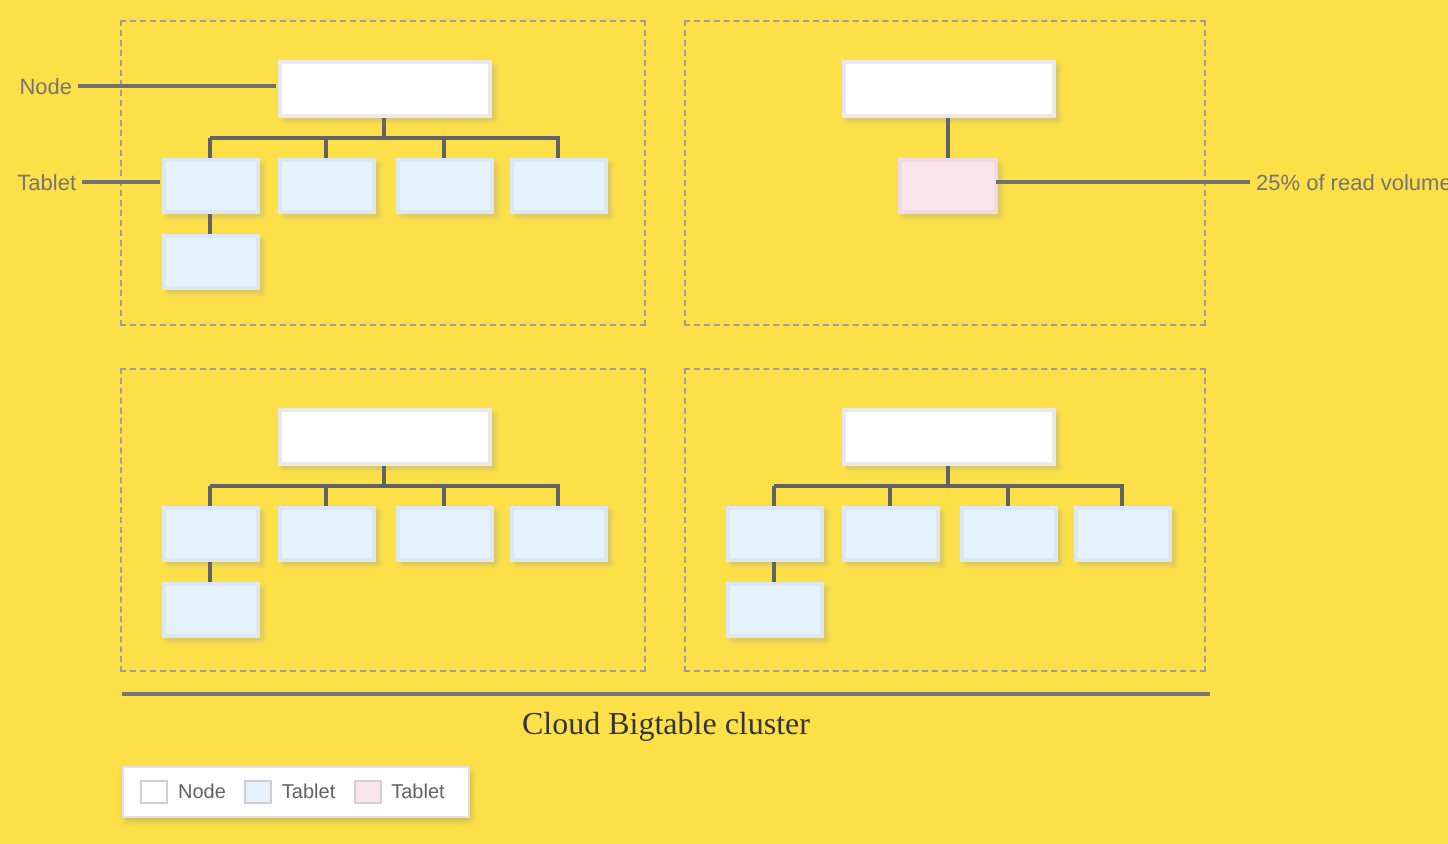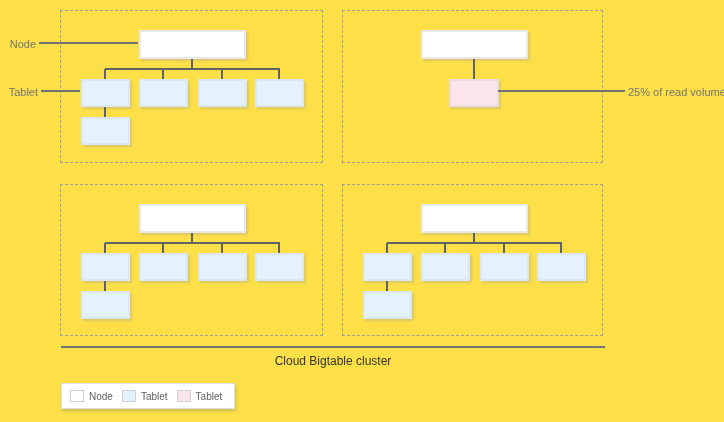--- a/index.html
+++ b/index.html
@@ -72,22 +72,23 @@
   
   #cluster-rule {
     position: absolute;
     left: 61px; top: 346px; width: 544px; height: 2px;
     background: #757575;
   }
   #cluster-caption {
     position: absolute;
     left: 61px; top: 354px; width: 544px;
     text-align: center;
-    font-size: 12px;
+    font-size: 16px;
     color: #333538;
+    font-family: Liberation Serif, serif;
   }
 
   
   #legend {
     position: absolute;
     left: 61px; top: 383px; width: 174px; height: 26px;
     box-sizing: border-box;
     background: #ffffff;
     border: 1px solid #e0e0e0;
     box-shadow: 1px 2px 3px rgba(120,120,120,0.35);

